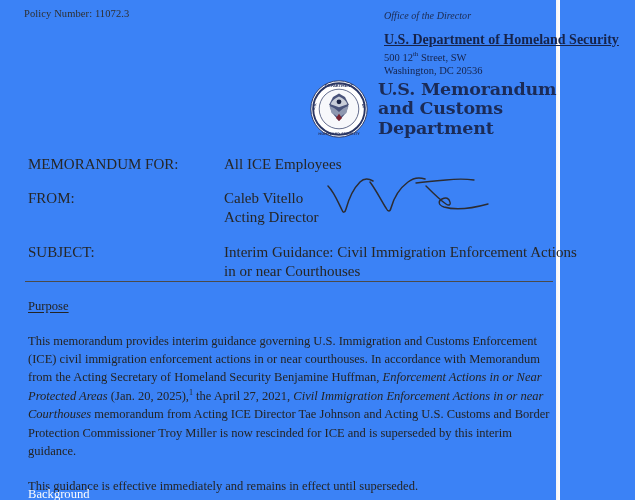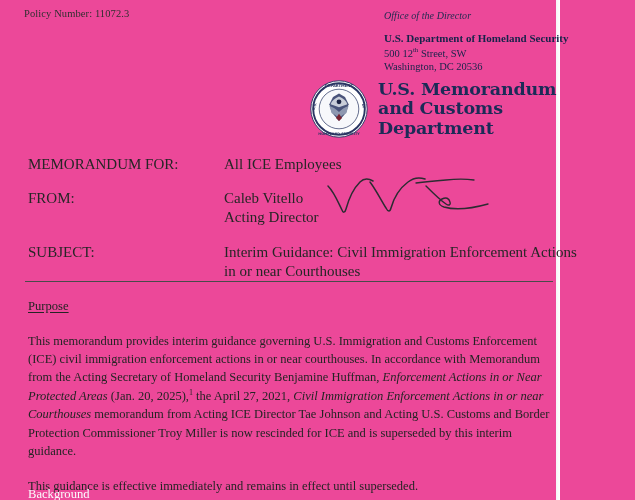--- a/index.html
+++ b/index.html
@@ -14,21 +14,21 @@
     font-family: "Liberation Serif", "DejaVu Serif", serif;
     color: #2b2b2b;
     position: relative;
   }
 
   .page {
     position: absolute;
     left: 0; top: 0;
     width: 635px;
     height: 500px;
-    background: #ec4899;
+    background: #3b82f6;
     overflow: hidden;
   }
 
   
   .page-edge {
     position: absolute;
     top: 0;
     left: 556px;
     width: 4px;
     height: 500px;
@@ -55,23 +55,24 @@
   }
   .office-line {
     font-style: italic;
     font-size: 10px;
     color: #1c2a4f;
     margin-bottom: 9px;
     letter-spacing: 0.05px;
   }
   .dept-line {
     font-weight: bold;
-    font-size: 11px;
+    font-size: 14px;
     color: #16234a;
     white-space: nowrap;
+    text-decoration: underline;
   }
   .addr-line {
     font-size: 10.5px;
     color: #16234a;
     white-space: nowrap;
   }
   .addr-line sup {
     font-size: 7px;
     vertical-align: super;
   }

